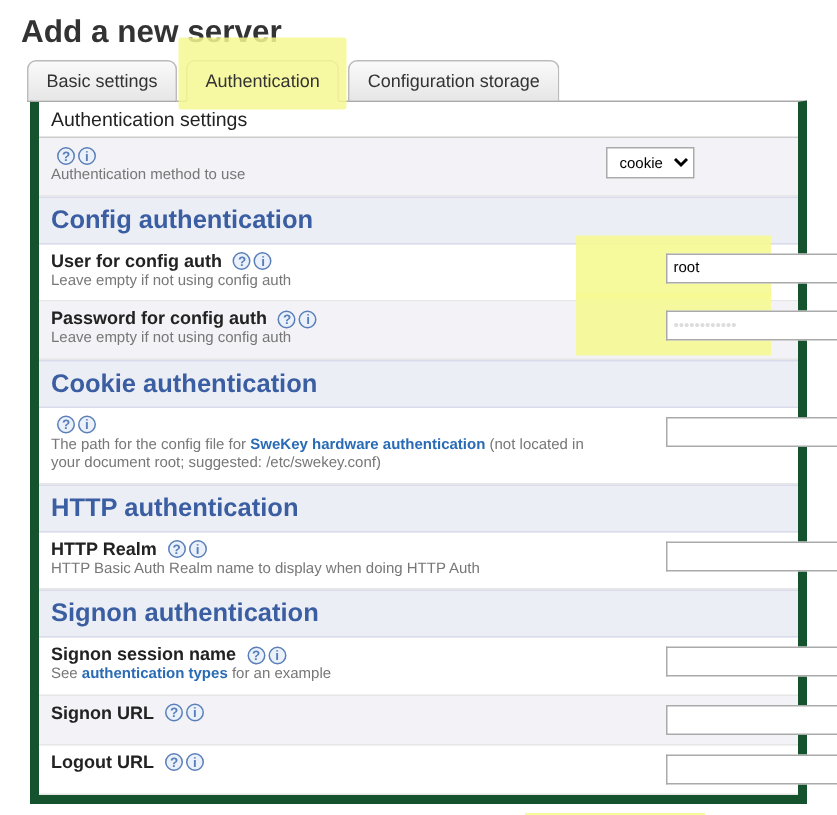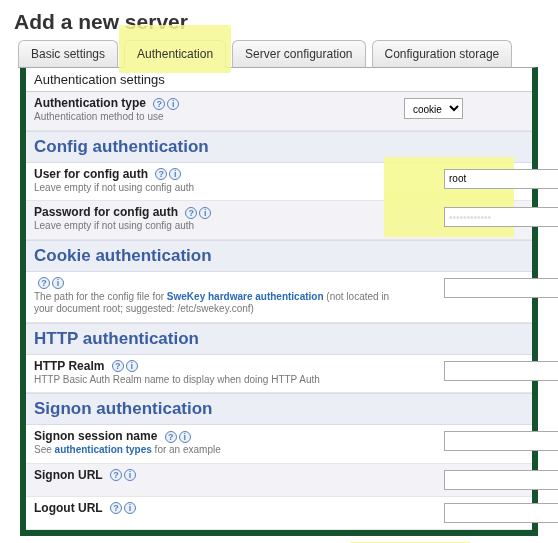--- a/index.html
+++ b/index.html
@@ -188,30 +188,28 @@
 </style>
 </head>
 <body>
 
 <div class="page-title">Add a new server</div>
 
 <div class="tabs-wrap">
   <div class="tabs">
     <div class="tab">Basic settings</div>
     <div class="tab active hl-tab">Authentication</div>
-    <div class="tab">Server configuration</div>
     <div class="tab">Configuration storage</div>
   </div>
 
   <div class="panel">
     <div class="panel-header">Authentication settings</div>
 
     <div class="row alt">
       <div class="left">
-        <span class="field-label">Authentication type</span>
         <span class="icons">
           <span class="qicon">?</span>
           <span class="qicon">i</span>
         </span>
         <span class="field-desc">Authentication method to use</span>
       </div>
       <div class="right">
         <select>
           <option>cookie</option>
         </select>

